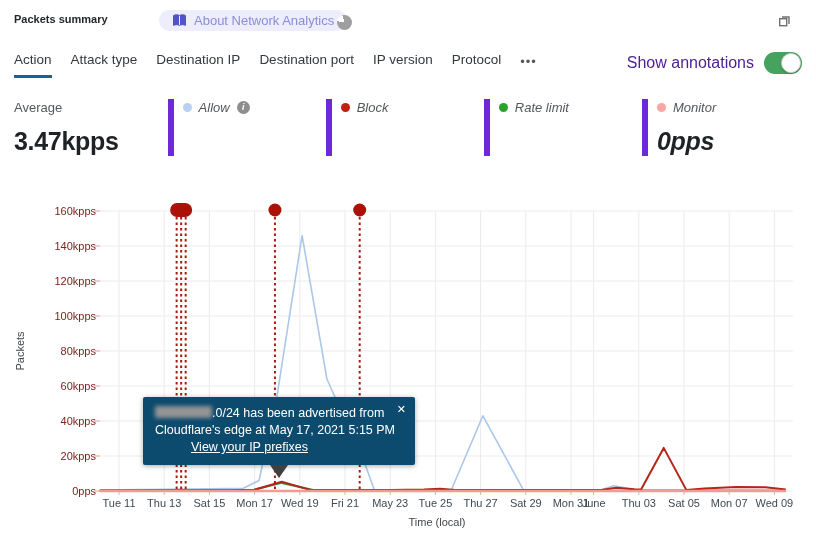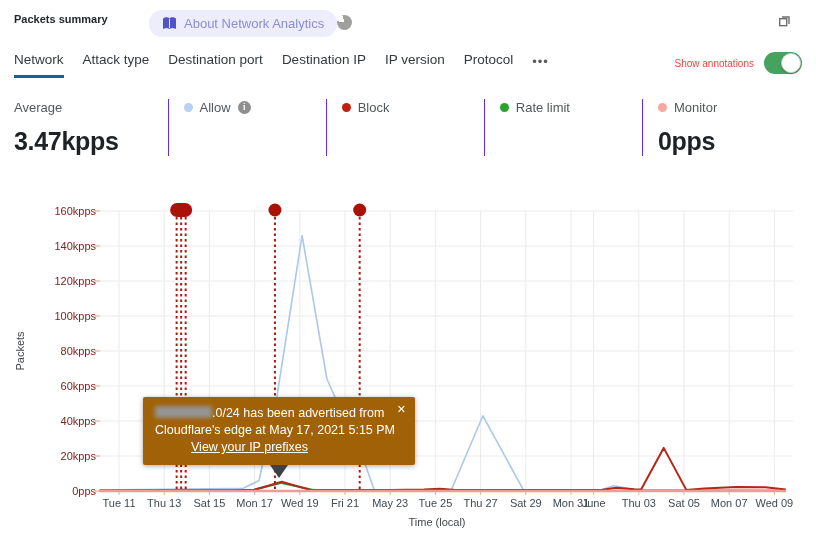--- a/index.html
+++ b/index.html
@@ -2,59 +2,59 @@
 <html><head>
 <meta charset="utf-8">
 <style>
   html,body{margin:0;padding:0;background:#fff;}
   body{width:816px;height:545px;position:relative;overflow:hidden;
        font-family:"Liberation Sans",sans-serif;color:#24282b;}
   .abs{position:absolute;}
 
   
   #page-title{left:14px;top:13px;font-size:11px;font-weight:700;color:#24282b;}
-  #about-badge{left:149px;top:10px;height:27px;background:#ededfb;border-radius:13px;
+  #about-badge{left:159px;top:10px;height:21px;background:#ededfb;border-radius:13px;
     display:flex;align-items:center;gap:7px;padding:0 13px;cursor:pointer;}
   #about-badge .badge-text{font-size:13px;color:#8b8dd8;}
   #pie-icon{left:337px;top:15px;width:15px;height:15px;border-radius:50%;
     background:conic-gradient(#9f9f9f 0deg 280deg,#ffffff 280deg 342deg,#9f9f9f 342deg 360deg);}
   #window-icon{left:776px;top:12px;width:18px;height:18px;cursor:pointer;}
 
   
   #tabs-row{left:14px;top:52px;right:14px;display:flex;align-items:flex-start;}
   #tabs-left{display:flex;gap:19px;}
   .tab{font-size:13.5px;color:#33393f;padding-bottom:8px;border-bottom:3px solid transparent;cursor:pointer;white-space:nowrap;}
   .tab.active{border-bottom-color:#16639c;}
   #tabs-more{font-size:13px;color:#55595e;letter-spacing:1px;cursor:pointer;padding-top:2px;}
   #annot-wrap{margin-left:auto;display:flex;align-items:center;gap:10px;}
-  #annot-label{font-size:10px;color:#ef4444;}
+  #annot-label{font-size:16px;color:#4c1d95;}
   #annot-toggle{width:38px;height:22px;border-radius:11px;background:#46a25f;position:relative;cursor:pointer;}
   #annot-toggle .knob{position:absolute;right:1px;top:1px;width:20px;height:20px;border-radius:50%;
     background:#fff;border:1px solid #cfcfcf;box-sizing:border-box;box-shadow:0 1px 2px rgba(0,0,0,.25);}
 
   
   #stats-row{left:14px;top:99px;right:16px;display:flex;}
   .stat{width:165px;box-sizing:border-box;}
-  .stat + .stat{border-left:1px solid #6d28d9;padding-left:15px;}
+  .stat + .stat{border-left:6px solid #6d28d9;padding-left:9px;font-style:italic;}
   .stat:first-child{width:161px;}
   .stat-label-row{display:flex;align-items:center;gap:7px;height:16px;}
   .stat-dot{width:9px;height:9px;border-radius:50%;flex:0 0 auto;}
   .stat-label{font-size:13px;color:#53575c;}
   .info-icon{width:13px;height:13px;border-radius:50%;background:#8e8e8e;color:#fff;
     font-size:9px;font-weight:700;display:flex;align-items:center;justify-content:center;cursor:pointer;}
   .stat-value{margin-top:12px;font-size:25px;font-weight:600;color:#1e2226;letter-spacing:-0.3px;}
 
   
   #chart{left:0;top:190px;width:816px;height:355px;}
   .ylab{font-size:11px;fill:#7b241d;}
   .xlab{font-size:11px;fill:#3f4a52;}
   .axis-title{font-size:11px;fill:#42474c;}
 
   
-  #tooltip{left:143px;top:397px;width:272px;box-sizing:border-box;background:#a16207;color:#fff;
+  #tooltip{left:143px;top:397px;width:272px;box-sizing:border-box;background:#0c4a6e;color:#fff;
     border-radius:2px;padding:8px 12px 9px 12px;font-size:12.5px;line-height:17px;
     box-shadow:0 1px 5px rgba(0,0,0,.35);z-index:5;}
   #tooltip .redacted{display:inline-block;width:57px;height:12px;background:#949494;
     filter:blur(2px);vertical-align:-1px;border-radius:1px;}
   #tooltip-link{color:#fff;text-decoration:underline;cursor:pointer;margin-left:36px;}
   #tooltip-close{position:absolute;top:4px;right:9px;font-size:11px;color:#fff;cursor:pointer;}
   #tooltip-caret{position:absolute;top:100%;left:127px;width:0;height:0;
     border-left:9px solid transparent;border-right:9px solid transparent;border-top:13px solid #404040;}
 </style>
 </head>
@@ -73,24 +73,24 @@
 <div class="abs" id="pie-icon"></div>
 <div class="abs" id="window-icon">
   <svg width="18" height="18" viewBox="0 0 18 18" fill="none">
     <path d="M6 5 H13 V12" stroke="#6f6f6f" stroke-width="1.4"></path>
     <rect x="3.7" y="6.7" width="7" height="7" stroke="#6f6f6f" stroke-width="1.4"></rect>
   </svg>
 </div>
 
 <div class="abs" id="tabs-row">
   <div id="tabs-left">
-      <div class="tab active">Network</div>
+      <div class="tab active">Action</div>
       <div class="tab">Attack type</div>
+      <div class="tab">Destination IP</div>
       <div class="tab">Destination port</div>
-      <div class="tab">Destination IP</div>
       <div class="tab">IP version</div>
       <div class="tab">Protocol</div>
     </div>
   <div id="tabs-more" style="margin-left:19px;">•••</div>
   <div id="annot-wrap">
     <span id="annot-label">Show annotations</span>
     <div id="annot-toggle">
         <div class="knob"></div>
       </div>
   </div>

